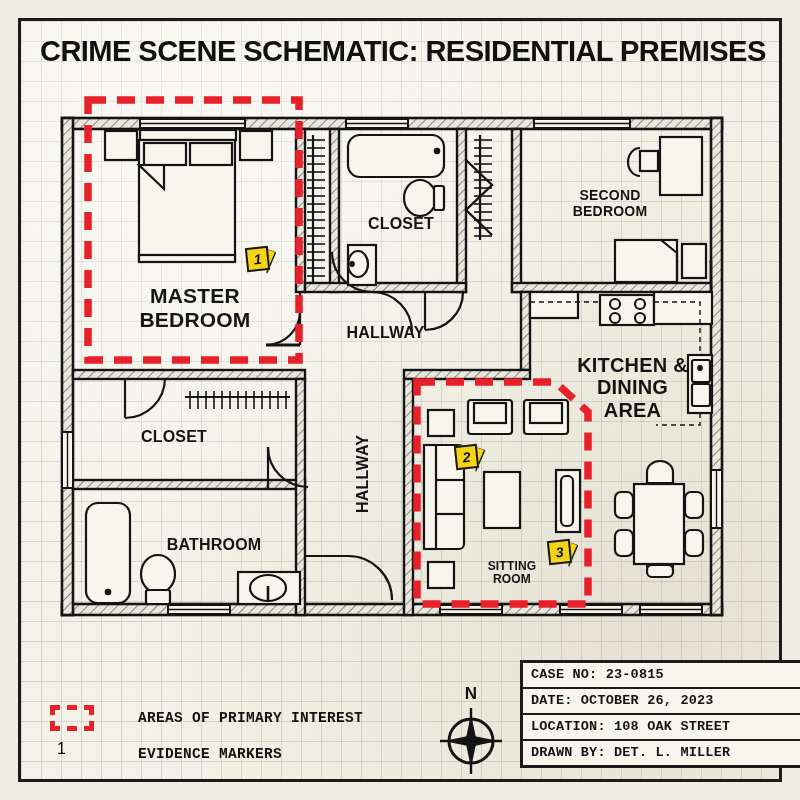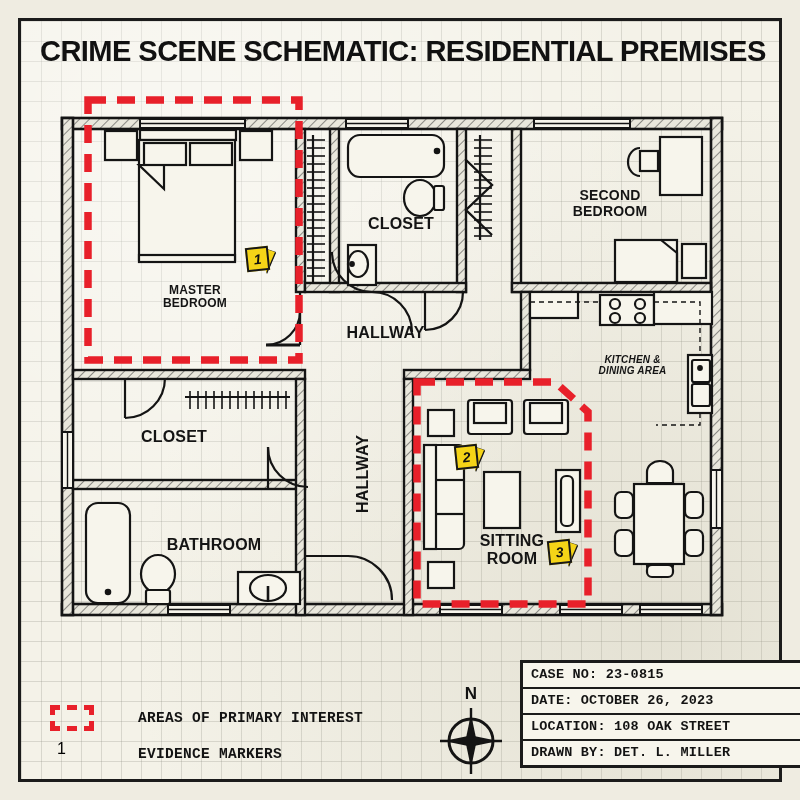--- a/index.html
+++ b/index.html
@@ -333,33 +333,33 @@
       <ellipse cx="268" cy="588" rx="18" ry="13"></ellipse>
       <line x1="268" y1="586" x2="268" y2="600" stroke-width="2.6"></line>
     </g>
 
     <g fill="none" stroke="#e8202a" stroke-width="7.5" stroke-dasharray="18,11" stroke-linecap="butt">
       <rect id="aoi-master-bedroom" x="88" y="100" width="211" height="260"></rect>
       <path id="aoi-sitting-room" d="M417 382 L555 382 L588 412 L588 604 L417 604 Z"></path>
     </g>
   </svg>
 
-  <div class="rlabel" style="left:120px;top:284px;width:150px;font-size:12px;">MASTER
+  <div class="rlabel" style="left:120px;top:284px;width:150px;font-size:21px;">MASTER
 BEDROOM</div>
   <div class="rlabel" style="left:356px;top:215px;width:90px;font-size:16px;">CLOSET</div>
   <div class="rlabel" style="left:545px;top:188px;width:130px;font-size:14px;">SECOND
 BEDROOM</div>
   <div class="rlabel" style="left:328px;top:324px;width:115px;font-size:16px;">HALLWAY</div>
-  <div class="rlabel" style="left:570px;top:354px;width:125px;font-size:10px;font-style:italic;">KITCHEN &amp;
+  <div class="rlabel" style="left:570px;top:354px;width:125px;font-size:20px;">KITCHEN &amp;
 DINING AREA</div>
   <div class="rlabel" style="left:124px;top:428px;width:100px;font-size:16px;">CLOSET</div>
   <div class="rlabel" style="left:313px;top:465px;width:100px;font-size:16px;
               transform:rotate(-90deg);transform-origin:center center;">HALLWAY</div>
   <div class="rlabel" style="left:154px;top:536px;width:120px;font-size:16px;">BATHROOM</div>
-  <div class="rlabel" style="left:464px;top:532px;width:96px;font-size:16px;">SITTING
+  <div class="rlabel" style="left:464px;top:560px;width:96px;font-size:12px;">SITTING
 ROOM</div>
 
   <div class="marker" style="left:246px;top:247px;">
     <div class="flap"></div>
     <div class="card">1</div>
   </div>
   <div class="marker" style="left:455px;top:445px;">
     <div class="flap"></div>
     <div class="card">2</div>
   </div>

